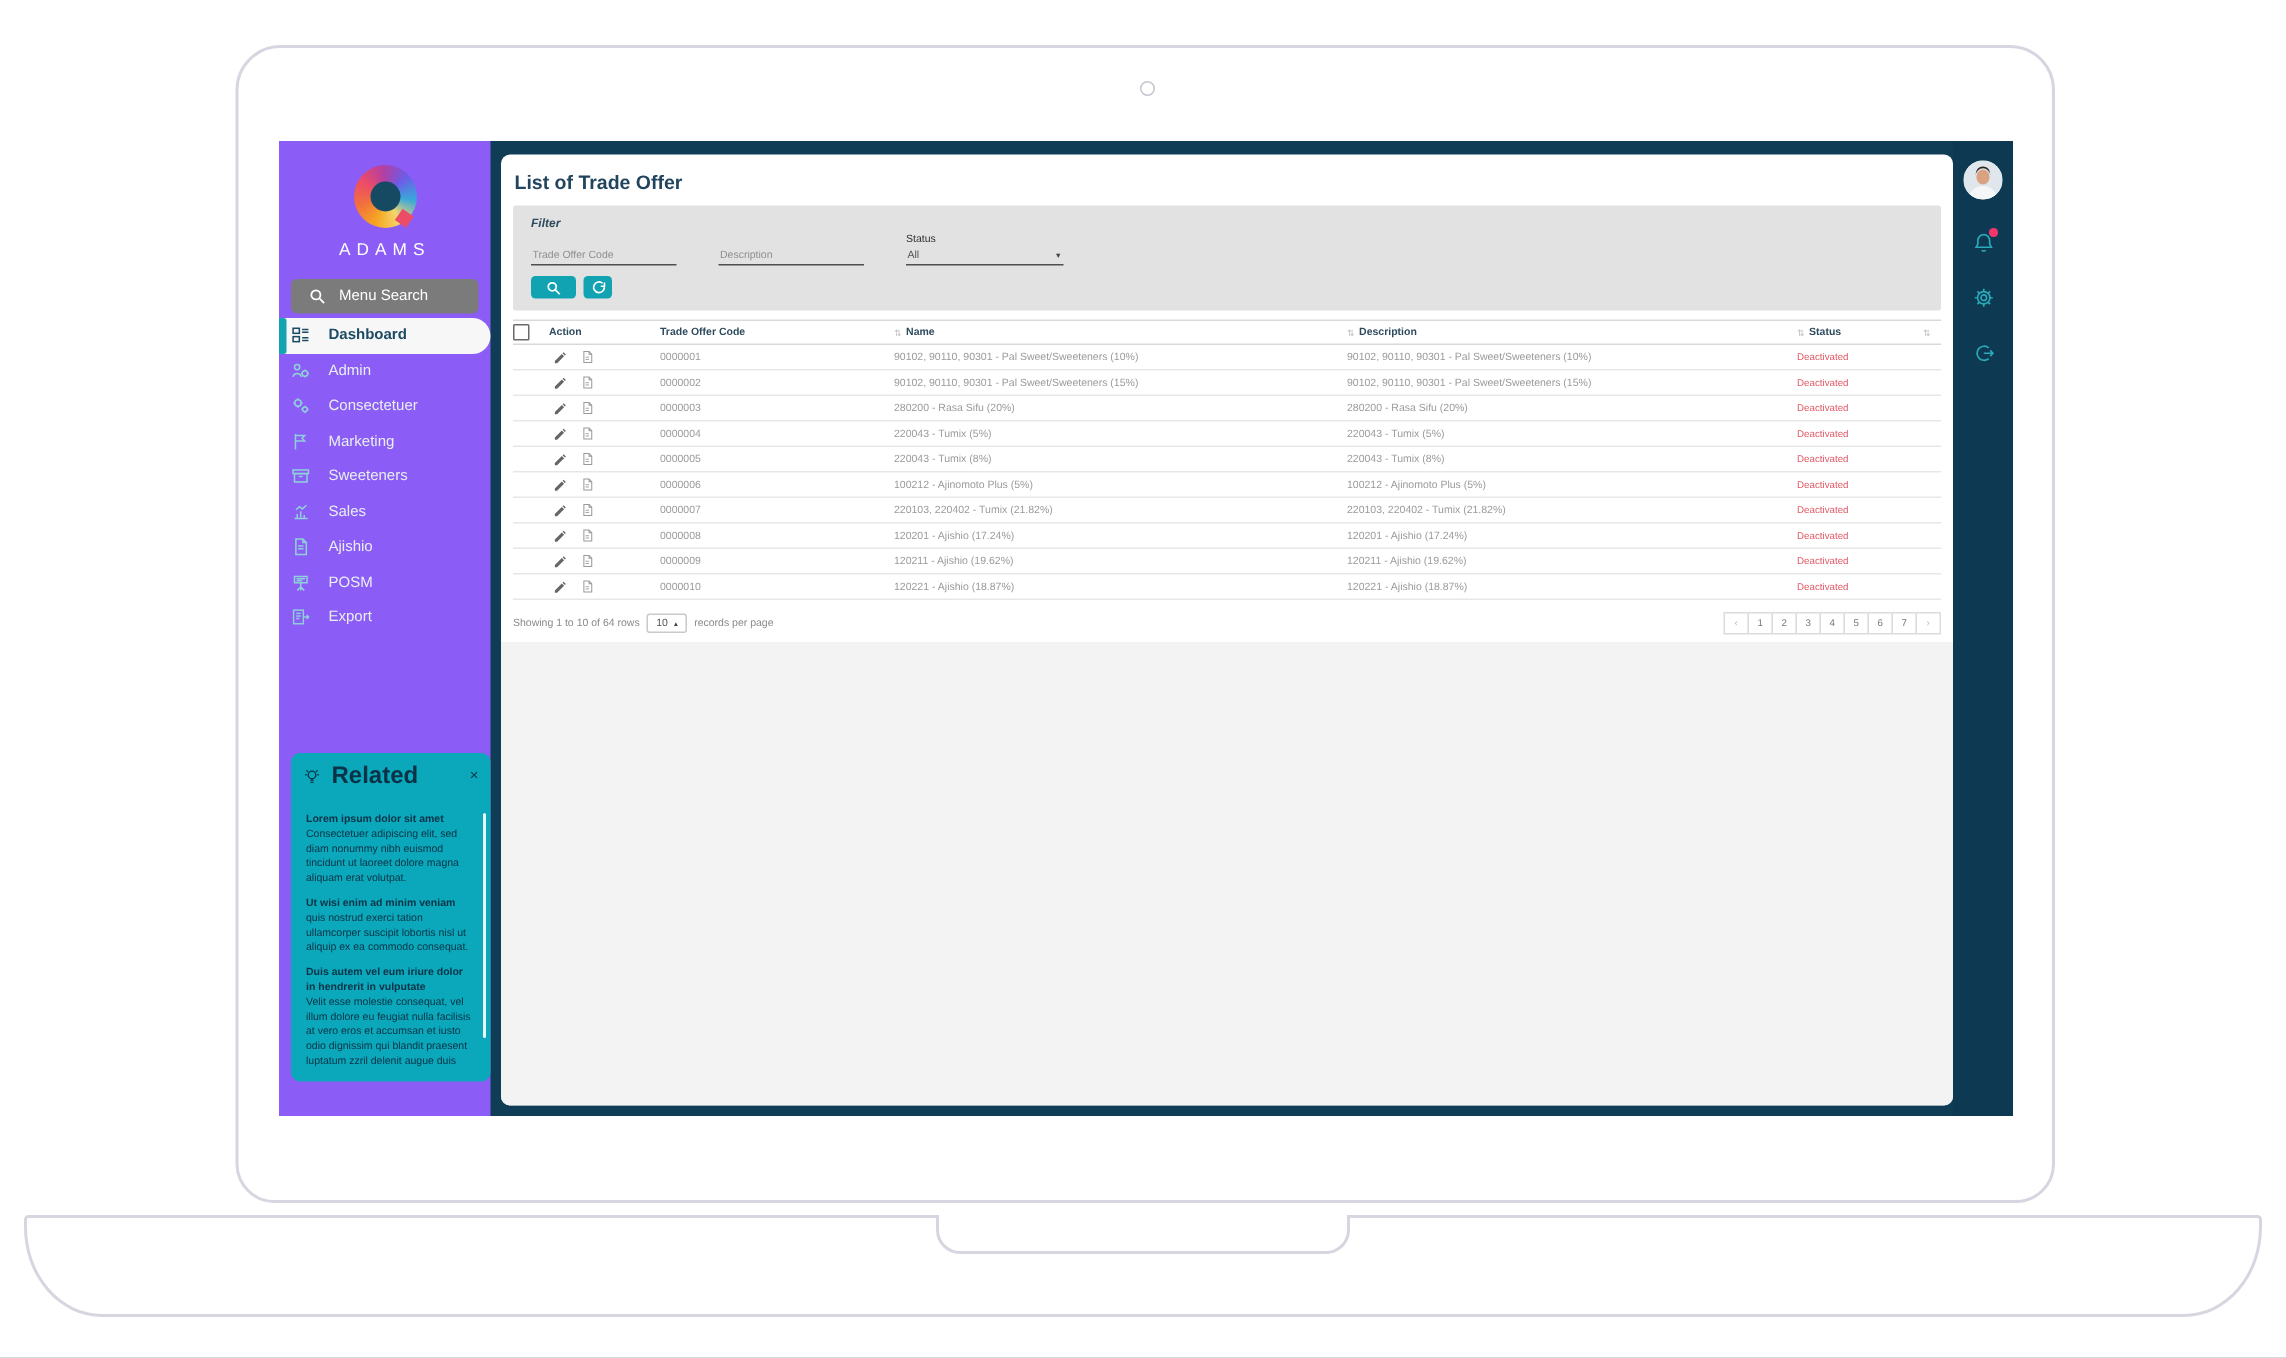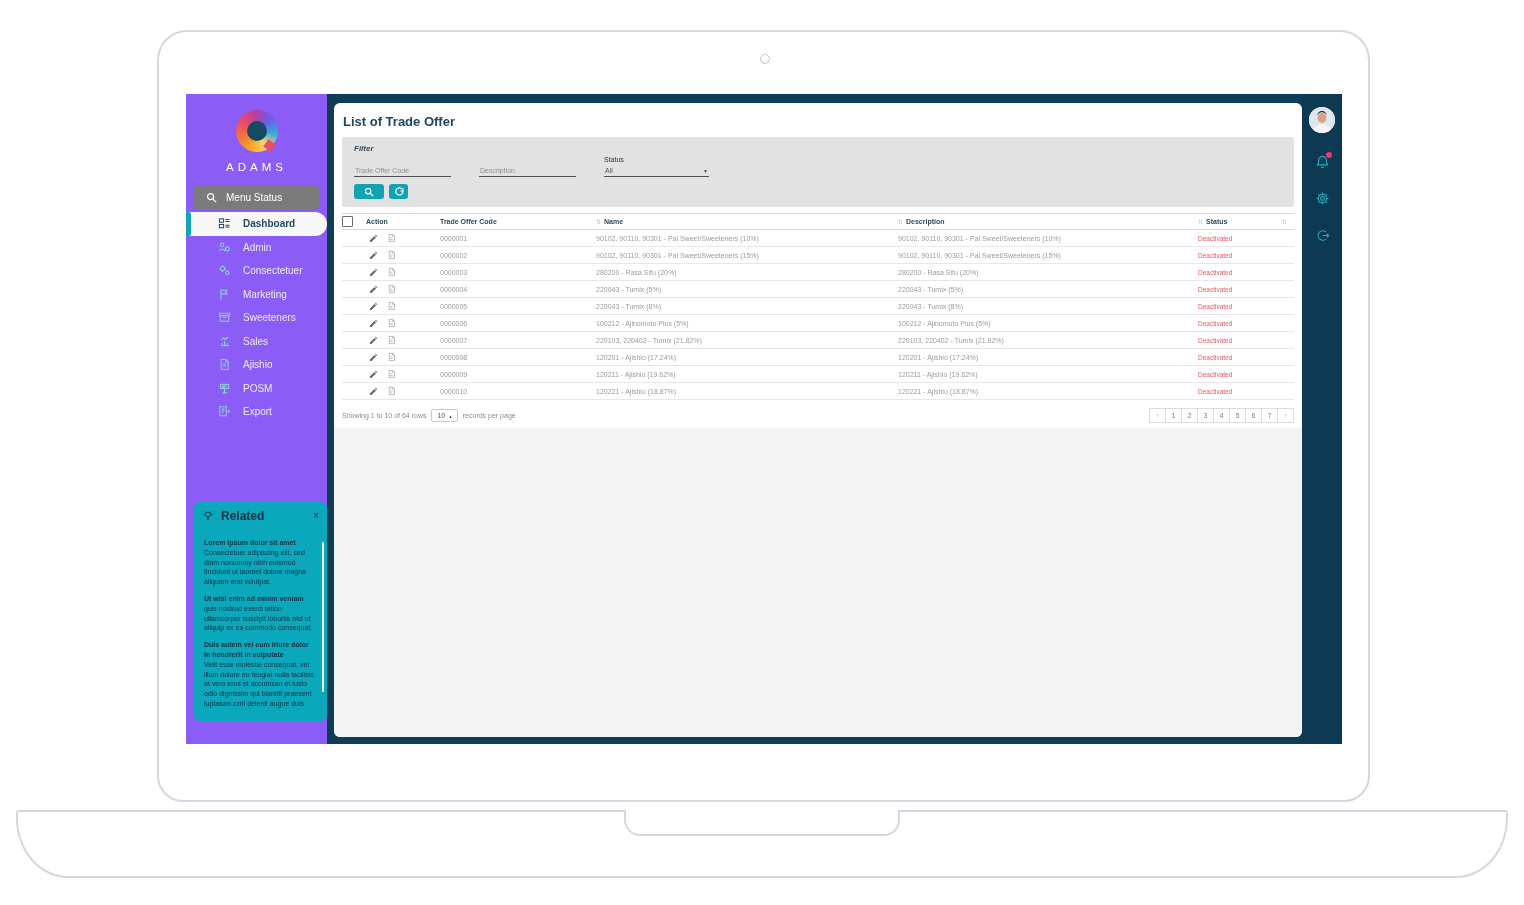--- a/index.html
+++ b/index.html
@@ -21,30 +21,30 @@
   .logo-wrap{display:flex;flex-direction:column;align-items:center;padding-top:16px;}
   .logo-ring{width:42px;height:42px;border-radius:50%;position:relative;
     background:conic-gradient(from 200deg,#f5a623,#f2703e,#ed4c67,#b53fa0,#6c5ce7,#3aa7d9,#f5d76e,#f5a623);}
   .logo-ring::after{content:"";position:absolute;left:11px;top:11px;width:20px;height:20px;border-radius:50%;background:#164a63;}
   .logo-ring::before{content:"";position:absolute;right:4px;bottom:2px;width:9px;height:9px;background:#ed4c67;transform:rotate(35deg);}
   .brand{color:#fff;font-size:11.5px;letter-spacing:4px;margin-top:9px;}
   .menu-search{margin:13px 8px 0;height:23px;background:#7b7b7b;border-radius:4px;display:flex;align-items:center;
     color:#fff;font-size:10px;cursor:pointer;}
   .menu-search svg{margin:0 9px 0 12px;}
   .nav{position:absolute;left:0;top:118px;width:100%;}
-  .nav-item{height:23.5px;display:flex;align-items:center;color:#e9eef1;font-size:10px;cursor:pointer;position:relative;padding-left:32px;}
+  .nav-item{height:23.5px;display:flex;align-items:center;color:#e9eef1;font-size:10px;cursor:pointer;position:relative;padding-left:8px;}
   .nav-item .nico{width:14px;height:14px;margin-right:11px;color:#8fd0da;flex:none;display:flex;align-items:center;}
   .nav-item.active{background:#f7f7f7;color:#1d4a63;border-radius:0 14px 14px 0;font-weight:bold;}
   .nav-item.active .nico{color:#1d4a63;}
   .nav-item.active::before{content:"";position:absolute;left:0;top:0;width:5px;height:100%;background:#14a3b2;border-radius:0 2px 2px 0;}
   
   .related{position:absolute;left:8px;top:408px;width:133px;height:219px;background:#0ba7ba;border-radius:6px;
     color:#0b3246;overflow:hidden;}
   .related-head{display:flex;align-items:center;padding:7px 8px 4px;}
-  .related-title{font-size:12px;font-weight:bold;margin-left:7px;flex:1;}
+  .related-title{font-size:16px;font-weight:bold;margin-left:7px;flex:1;}
   .related-close{font-size:10px;cursor:pointer;line-height:1;}
   .related-body{padding:4px 12px 8px 10px;font-size:7px;line-height:1.4;}
   .related-body .rh{font-weight:bold;margin-top:7px;}
   .related-scroll{position:absolute;right:3px;top:40px;width:2.5px;height:150px;background:rgba(255,255,255,.9);border-radius:2px;}
   
   .rail{position:absolute;right:0;top:0;width:40px;height:100%;background:#0d3a52;display:flex;flex-direction:column;align-items:center;}
   .avatar{width:26px;height:26px;border-radius:50%;margin-top:13px;overflow:hidden;background:#dfe7ec;cursor:pointer;}
   .rail-ic{margin-top:21px;color:#2aa9b8;position:relative;cursor:pointer;height:16px;}
   .badge{position:absolute;right:-2px;top:-2px;width:5.5px;height:5.5px;border-radius:50%;background:#f1356d;}
   
@@ -112,21 +112,21 @@
     <div class="sidebar">
       <div class="logo-wrap">
         <div class="logo-ring"></div>
         <div class="brand">ADAMS</div>
       </div>
       <div class="menu-search">
         <svg width="11" height="11" viewBox="0 0 12 12">
               <circle cx="5" cy="5" r="3.3" fill="none" stroke="#fff" stroke-width="1.3"></circle>
               <path d="M7.6 7.6 L11 11" stroke="#fff" stroke-width="1.3"></path>
             </svg>
-        <span>Menu Status</span>
+        <span>Menu Search</span>
       </div>
       <div class="nav">
         <div class="nav-item active">
           <span class="nico">
                 <svg width="13" height="13" viewBox="0 0 14 14">
                   <g fill="none" stroke="currentColor" stroke-width="1.1">
                     <rect x="1.5" y="2" width="4.5" height="3.6"></rect>
                     <path d="M8 2.8 h4.5 M8 4.8 h4.5"></path>
                     <rect x="1.5" y="8" width="4.5" height="3.6"></rect>
                     <path d="M8 8.8 h4.5 M8 10.8 h4.5"></path>

